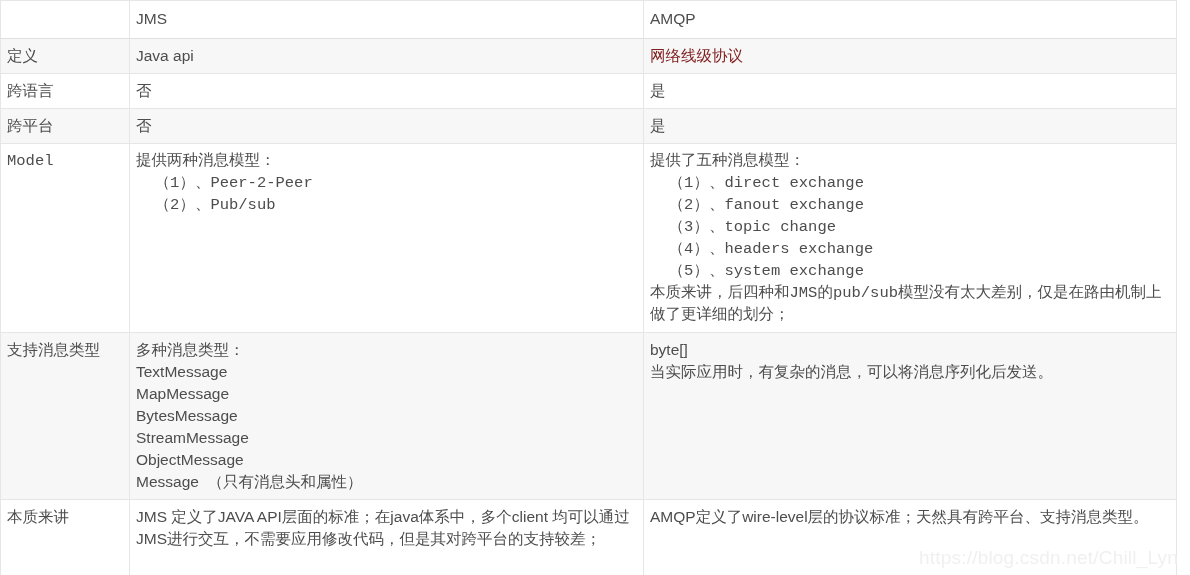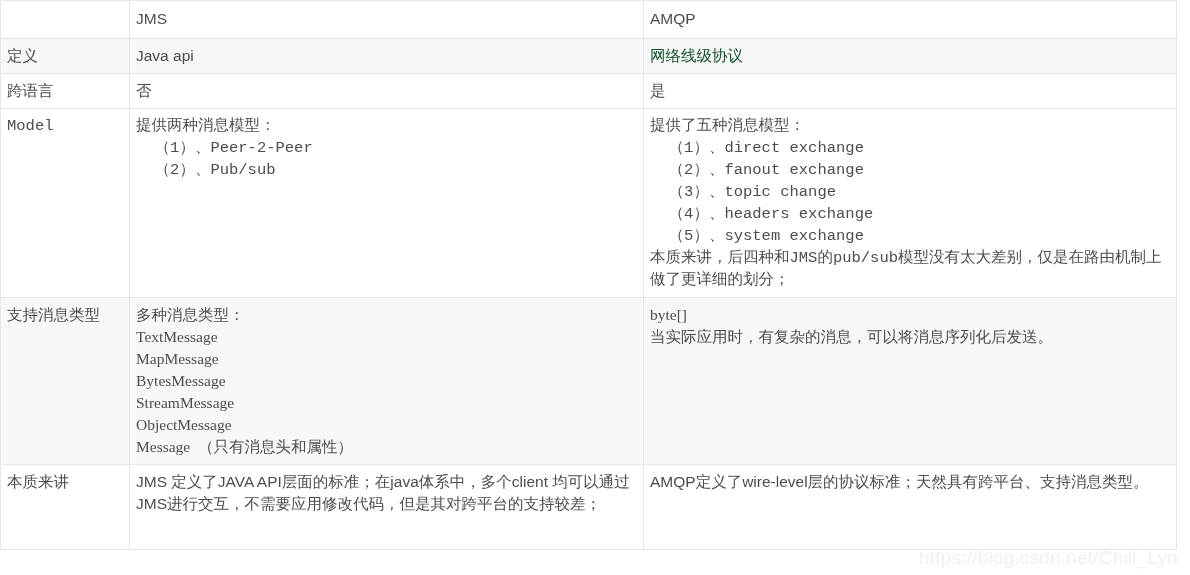--- a/index.html
+++ b/index.html
@@ -59,27 +59,27 @@
   table.cmp tbody tr.alt > th {
     background: #f7f7f7;
   }
 
   .cell-text {
     white-space: pre-wrap;
     word-break: break-word;
     margin-top: 44px;
   }
 
-  .muted { color: #14532d; }
+  .muted { color: #7f1d1d; }
 
   .row-def td, .row-def th { height: 22px; }
   .row-lang td, .row-lang th { height: 22px; }
   .row-plat td, .row-plat th { height: 22px; }
   .row-model td, .row-model th { height: 166px; font-family: Liberation Mono, monospace; }
-  .row-msgtype td, .row-msgtype th { height: 142px; font-family: Liberation Serif, serif; }
+  .row-msgtype td, .row-msgtype th { height: 142px; }
   .row-eval td, .row-eval th { height: 72px; }
 
   .watermark {
     position: absolute;
     right: 12px;
     bottom: 6px;
     font-size: 19px;
     color: #f0f0f0;
     letter-spacing: 0.2px;
     user-select: none;
@@ -123,20 +123,31 @@
           <span class="cell-text">跨语言</span>
         </th>
         <td>
           <span class="cell-text">否</span>
         </td>
         <td>
           <span class="cell-text">是</span>
         </td>
       </tr>
 
+      <tr class="alt row-plat">
+        <th>
+          <span class="cell-text">跨平台</span>
+        </th>
+        <td>
+          <span class="cell-text">否</span>
+        </td>
+        <td>
+          <span class="cell-text">是</span>
+        </td>
+      </tr>
 
       <tr class="row-model">
         <th>
           <span class="cell-text">Model</span>
         </th>
         <td>
           <span class="cell-text">提供两种消息模型：
   （1）、Peer-2-Peer
   （2）、Pub/sub</span>
         </td>

